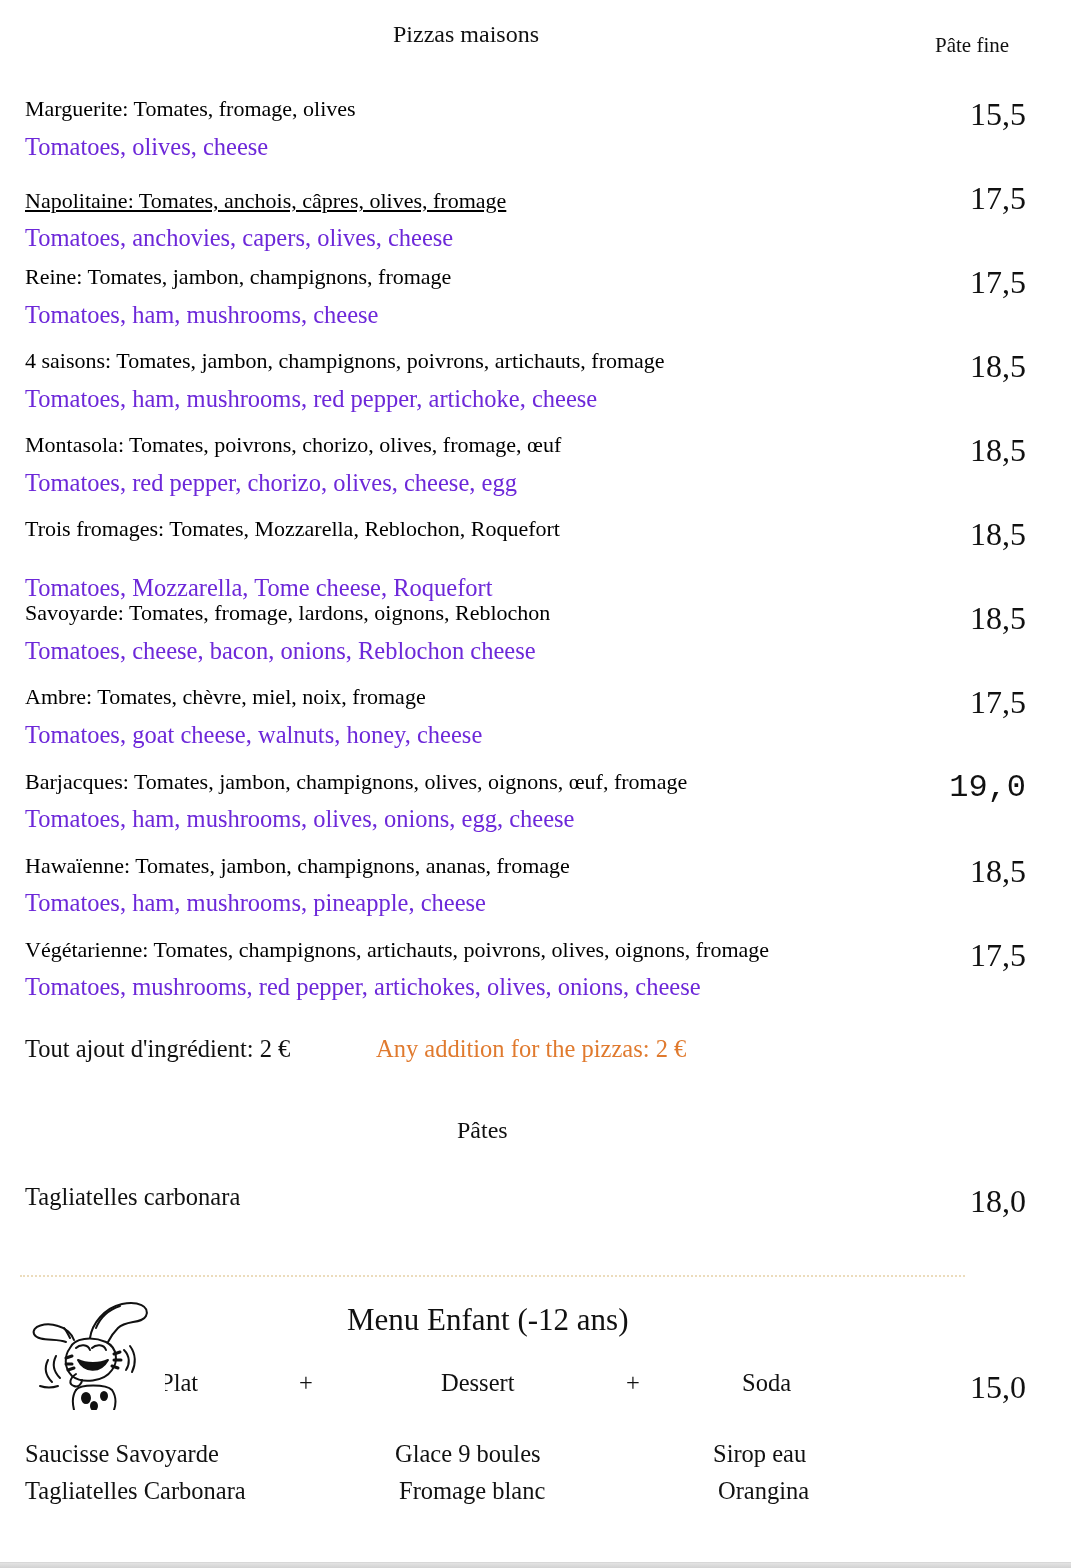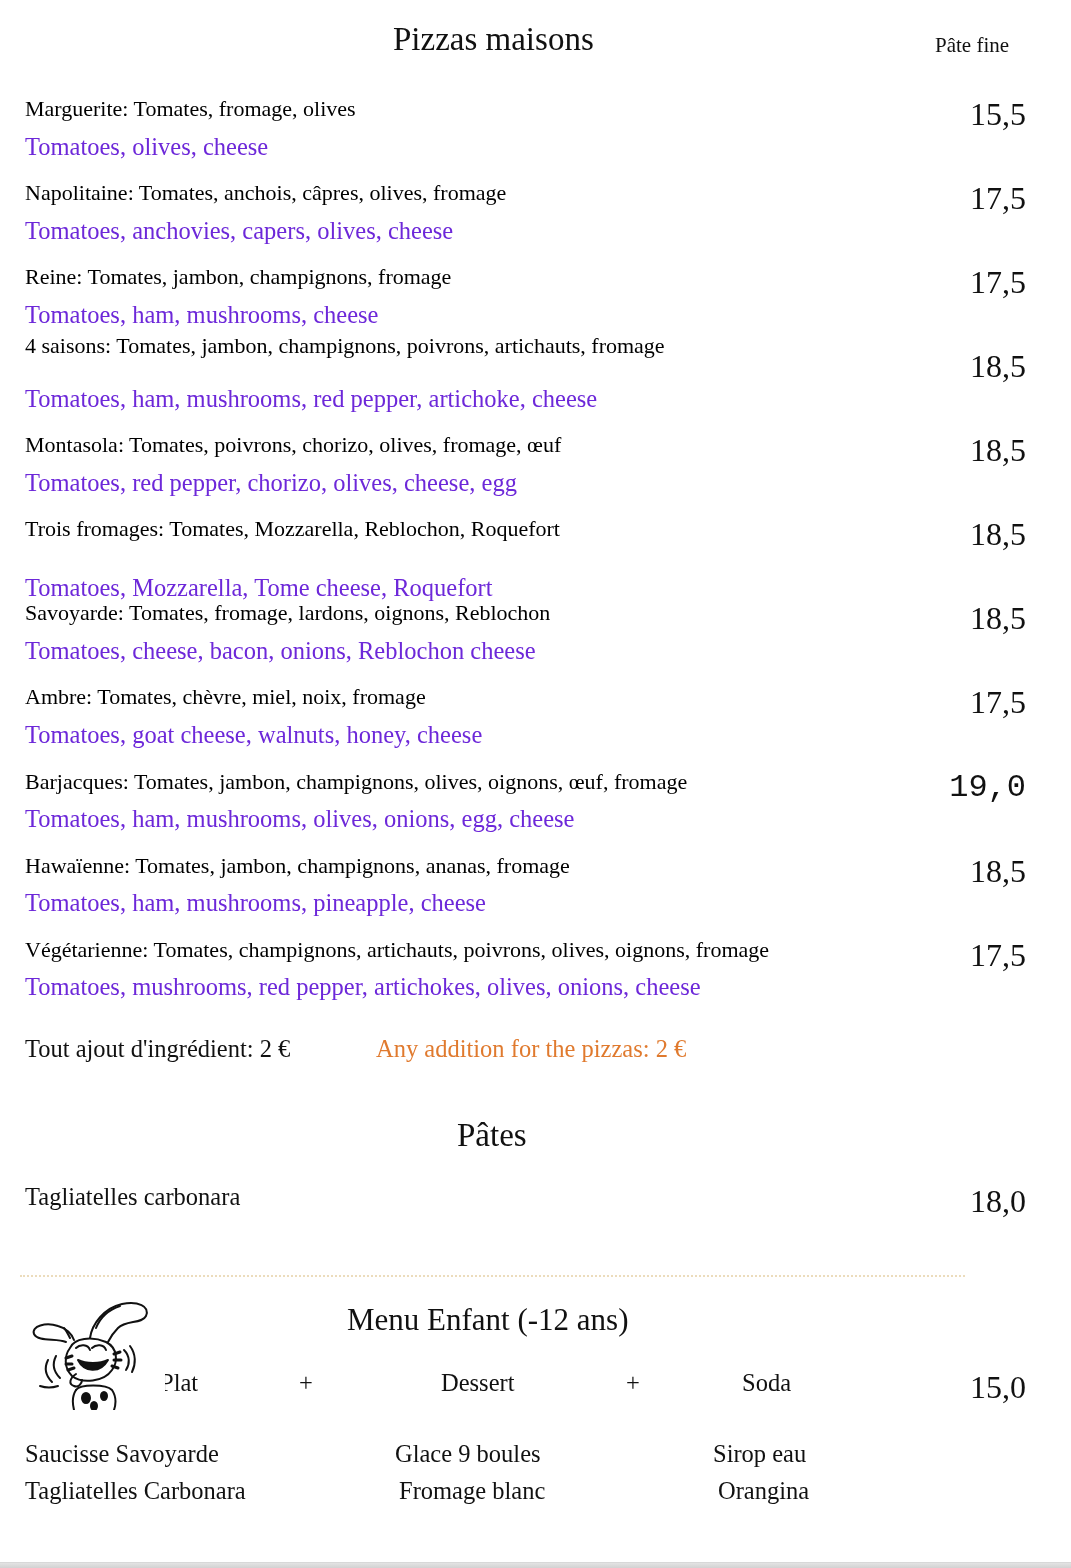--- a/index.html
+++ b/index.html
@@ -10,21 +10,21 @@
     body {
       width: 1071px;
       height: 1568px;
       position: relative;
       overflow: hidden;
       font-family: "Liberation Serif", "DejaVu Serif", serif;
       color: #111111;
     }
     .abs { position: absolute; white-space: nowrap; }
     .section-title {
-      font-size: 33px;
+      font-size: 24px;
       color: #111;
     }
     .col-head {
       font-size: 21px;
       color: #111;
     }
     .dish-fr {
       font-size: 22px;
       color: #000000;
       left: 25px;
@@ -79,33 +79,33 @@
 
 <div>
 
   <div>
     <div class="abs dish-fr" style="top:96px;">Marguerite: Tomates, fromage, olives</div>
     <div class="abs price" style="top:96px;">15,5</div>
     <div class="abs dish-en" style="top:133px;">Tomatoes, olives, cheese</div>
   </div>
 
   <div>
-    <div class="abs dish-fr" style="top:180px;">Napolitaine: Tomates, anchois, câpres, olives, fromage</div>
+    <div class="abs dish-fr" style="top:188px;text-decoration:underline;">Napolitaine: Tomates, anchois, câpres, olives, fromage</div>
     <div class="abs price" style="top:180px;">17,5</div>
-    <div class="abs dish-en" style="top:217px;">Tomatoes, anchovies, capers, olives, cheese</div>
+    <div class="abs dish-en" style="top:224px;">Tomatoes, anchovies, capers, olives, cheese</div>
   </div>
 
   <div>
     <div class="abs dish-fr" style="top:264px;">Reine: Tomates, jambon, champignons, fromage</div>
     <div class="abs price" style="top:264px;">17,5</div>
     <div class="abs dish-en" style="top:301px;">Tomatoes, ham, mushrooms, cheese</div>
   </div>
 
   <div>
-    <div class="abs dish-fr" style="top:333px;text-align:center;">4 saisons: Tomates, jambon, champignons, poivrons, artichauts, fromage</div>
+    <div class="abs dish-fr" style="top:348px;text-align:center;">4 saisons: Tomates, jambon, champignons, poivrons, artichauts, fromage</div>
     <div class="abs price" style="top:348px;">18,5</div>
     <div class="abs dish-en" style="top:385px;">Tomatoes, ham, mushrooms, red pepper, artichoke, cheese</div>
   </div>
 
   <div>
     <div class="abs dish-fr" style="top:432px;text-align:right;">Montasola: Tomates, poivrons, chorizo, olives, fromage, œuf</div>
     <div class="abs price" style="top:432px;">18,5</div>
     <div class="abs dish-en" style="top:469px;">Tomatoes, red pepper, chorizo, olives, cheese, egg</div>
   </div>
 

